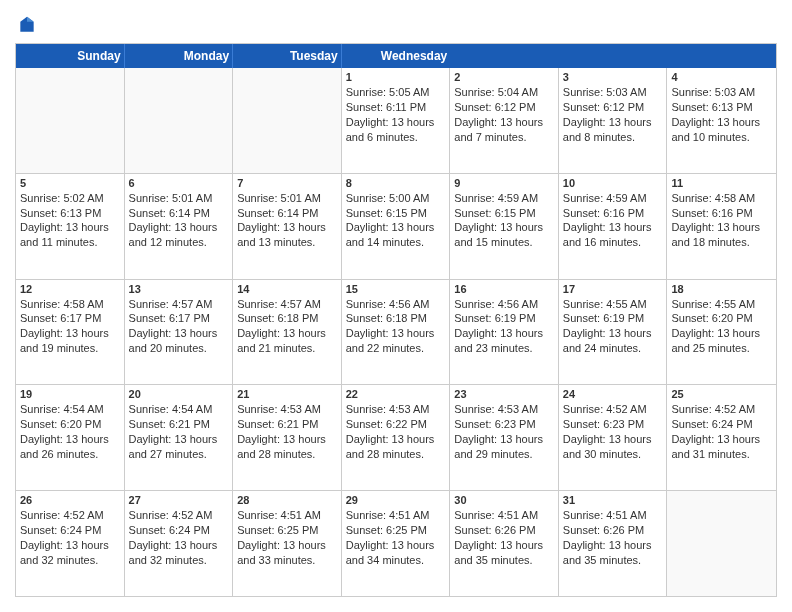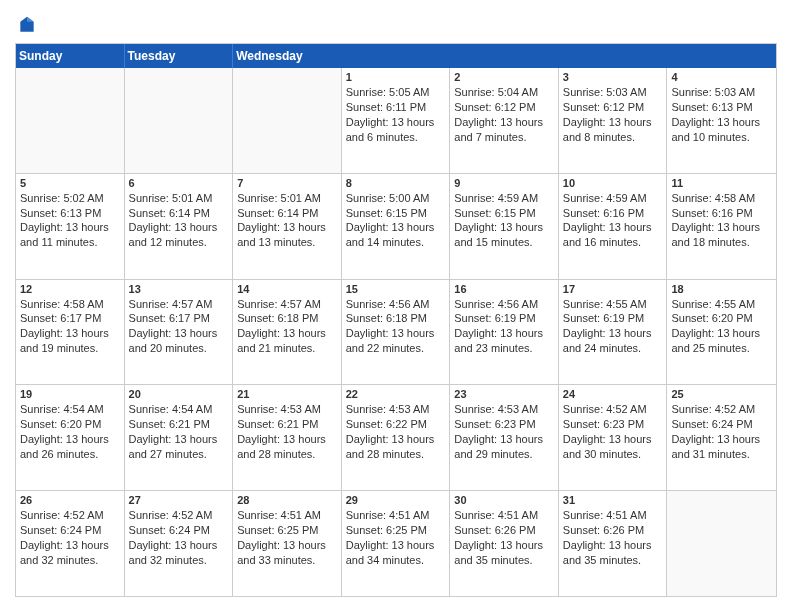--- a/index.html
+++ b/index.html
@@ -65,21 +65,21 @@
       flex-direction: column;
       border: 1px solid #ccc;
     }
     .cal-header {
       display: grid;
       grid-template-columns: repeat(7, 1fr);
       background: #1a5cb5;
     }
     .cal-header-cell {
       color: #fff;
-      text-align: left;
+      text-align: right;
       padding: 5px 3px;
       font-size: 12px;
       font-weight: bold;
       border-right: 1px solid #3a7cd5;
     }
     .cal-header-cell:last-child { border-right: none; }
     .cal-body {
       flex: 1;
       display: flex;
       flex-direction: column;
@@ -130,20 +130,21 @@
     </div>
     <div class="title-section">
       <div class="month-title"></div>
       <div class="location"></div>
     </div>
   </div>
 
   <div class="calendar">
     <div class="cal-header">
       <div class="cal-header-cell">Sunday</div>
+      <div class="cal-header-cell">Monday</div>
       <div class="cal-header-cell">Tuesday</div>
       <div class="cal-header-cell">Wednesday</div>
     </div>
     <div class="cal-body" id="cal-body">
     <div class="cal-row">
           <div class="cal-cell empty"></div>
           <div class="cal-cell empty"></div>
           <div class="cal-cell empty"></div>
           <div class="cal-cell">
             <span class="day-num">1</span>

